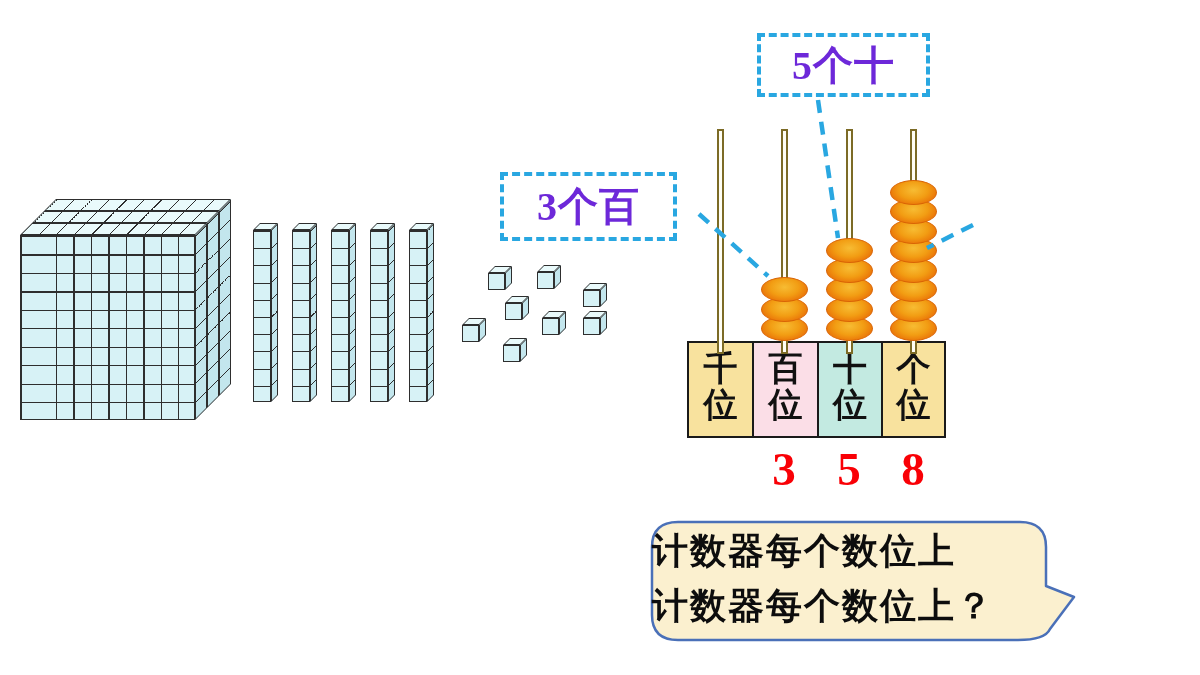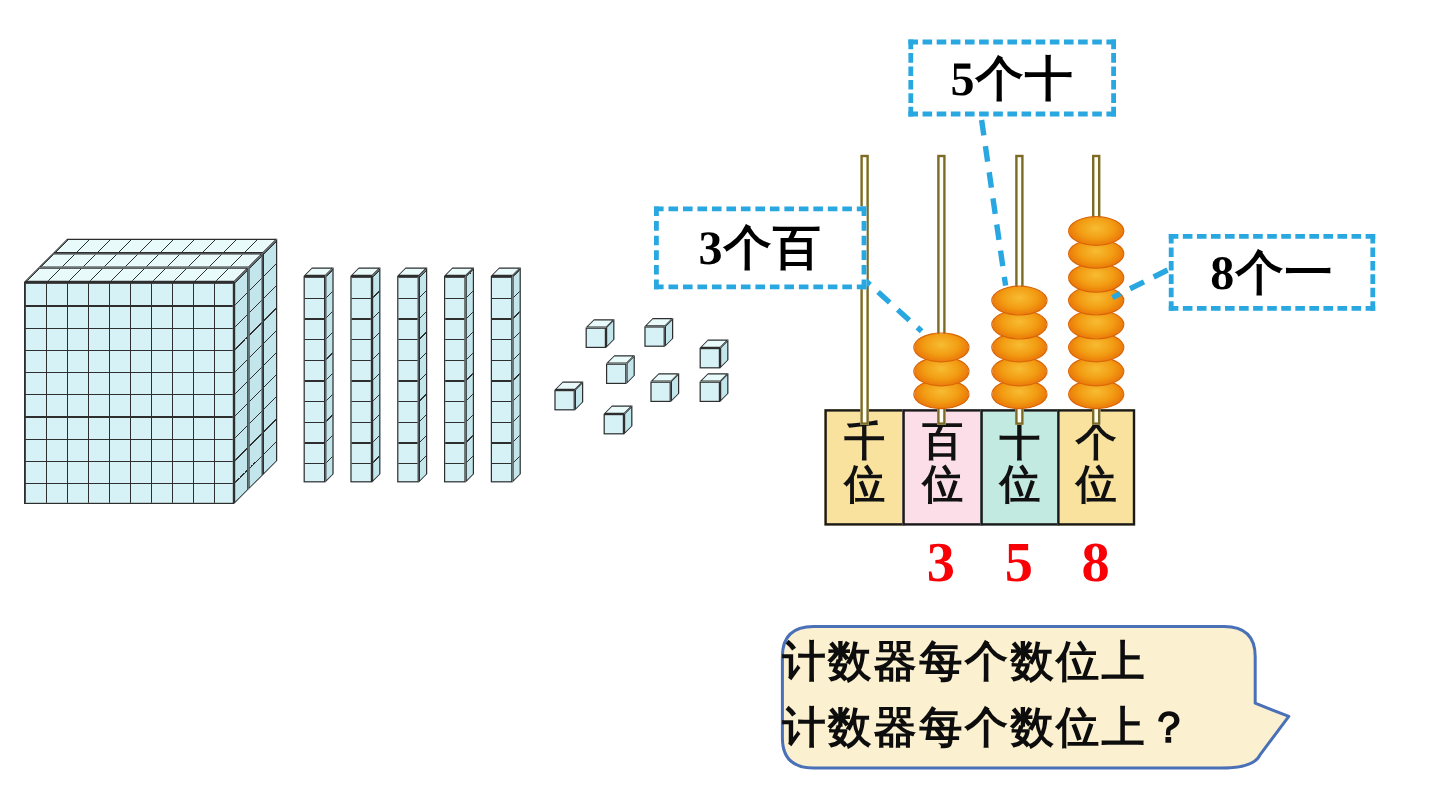--- a/index.html
+++ b/index.html
@@ -19,21 +19,21 @@
            border:1px solid #d96405;box-sizing:border-box;}
   .ab-cell{position:absolute;top:341px;height:97px;border:2px solid #1a1a1a;box-sizing:border-box;
            z-index:1;text-align:center;}
   .ab-cell .ch{display:block;font-size:34px;line-height:36px;font-weight:bold;color:#111;}
   .ab-cell .pad{display:block;height:8px;}
   .digit{position:absolute;top:444px;transform:translateX(-50%);font-size:47px;line-height:50px;
          font-weight:bold;color:var(--digit-red);z-index:1;}
   
   .callout{position:absolute;border:4px dashed var(--accent-blue);box-sizing:border-box;
            display:flex;align-items:center;justify-content:center;z-index:5;background:#fff;}
-  .callout .txt{font-size:40px;font-weight:bold;color:#000000;letter-spacing:1px;white-space:nowrap;}
+  .callout .txt{font-size:40px;font-weight:bold;color:#6d28d9;letter-spacing:1px;white-space:nowrap;}
   
   .bubble-svg{position:absolute;left:0;top:0;z-index:5;}
   .bubble-text{position:absolute;left:652px;top:524px;width:394px;text-align:left;z-index:6;
                font-size:36px;line-height:55px;font-weight:bold;color:#0d0d0d;letter-spacing:2px;}
   .overlay{position:absolute;left:0;top:0;z-index:4;pointer-events:none;}
 </style>
 </head>
 <body>
 
 <div class="canvas" style="--accent-blue: #29A7E1; --digit-red: #F90006; --blk-face: #D7F2F6; --blk-top: #E9FAFB; --blk-side: #C3E6ED;">
@@ -170,28 +170,25 @@
       <div class="digit" style="left: 849px;">5</div>
       <div class="digit" style="left: 913px;">8</div>
     </div>
 
   <svg class="overlay" width="1200" height="675">
     <line x1="699" y1="214" x2="768" y2="276" stroke="#29A7E1" stroke-width="4.5" stroke-dasharray="13 9"></line>
     <line x1="818" y1="100" x2="838" y2="238" stroke="#29A7E1" stroke-width="4.5" stroke-dasharray="13 9"></line>
     <line x1="973" y1="225" x2="927" y2="248" stroke="#29A7E1" stroke-width="4.5" stroke-dasharray="13 9"></line>
   </svg>
 
-  <div class="callout" style="left:545px;top:172px;width:177px;height:69px;">
+  <div class="callout" style="left:500px;top:172px;width:177px;height:69px;">
     <span class="txt">3个百</span>
   </div>
   <div class="callout" style="left:757px;top:33px;width:173px;height:64px;">
     <span class="txt">5个十</span>
-  </div>
-  <div class="callout" style="left:974px;top:195px;width:172px;height:64px;">
-    <span class="txt">8个一</span>
   </div>
 
   <svg class="bubble-svg" width="1200" height="675">
     <path d="M 678 522 L 1020 522 Q 1046 522 1046 547 L 1046 586 L 1074 597 L 1050 629 Q 1045 640 1018 640 L 678 640 Q 652 640 652 615 L 652 547 Q 652 522 678 522 Z" fill="#FBF0CF" stroke="#4A70B8" stroke-width="2.5" stroke-linejoin="round"></path>
   </svg>
   <div class="bubble-text">
     <div>计数器每个数位上</div>
     <div>计数器每个数位上？</div>
   </div>
 

